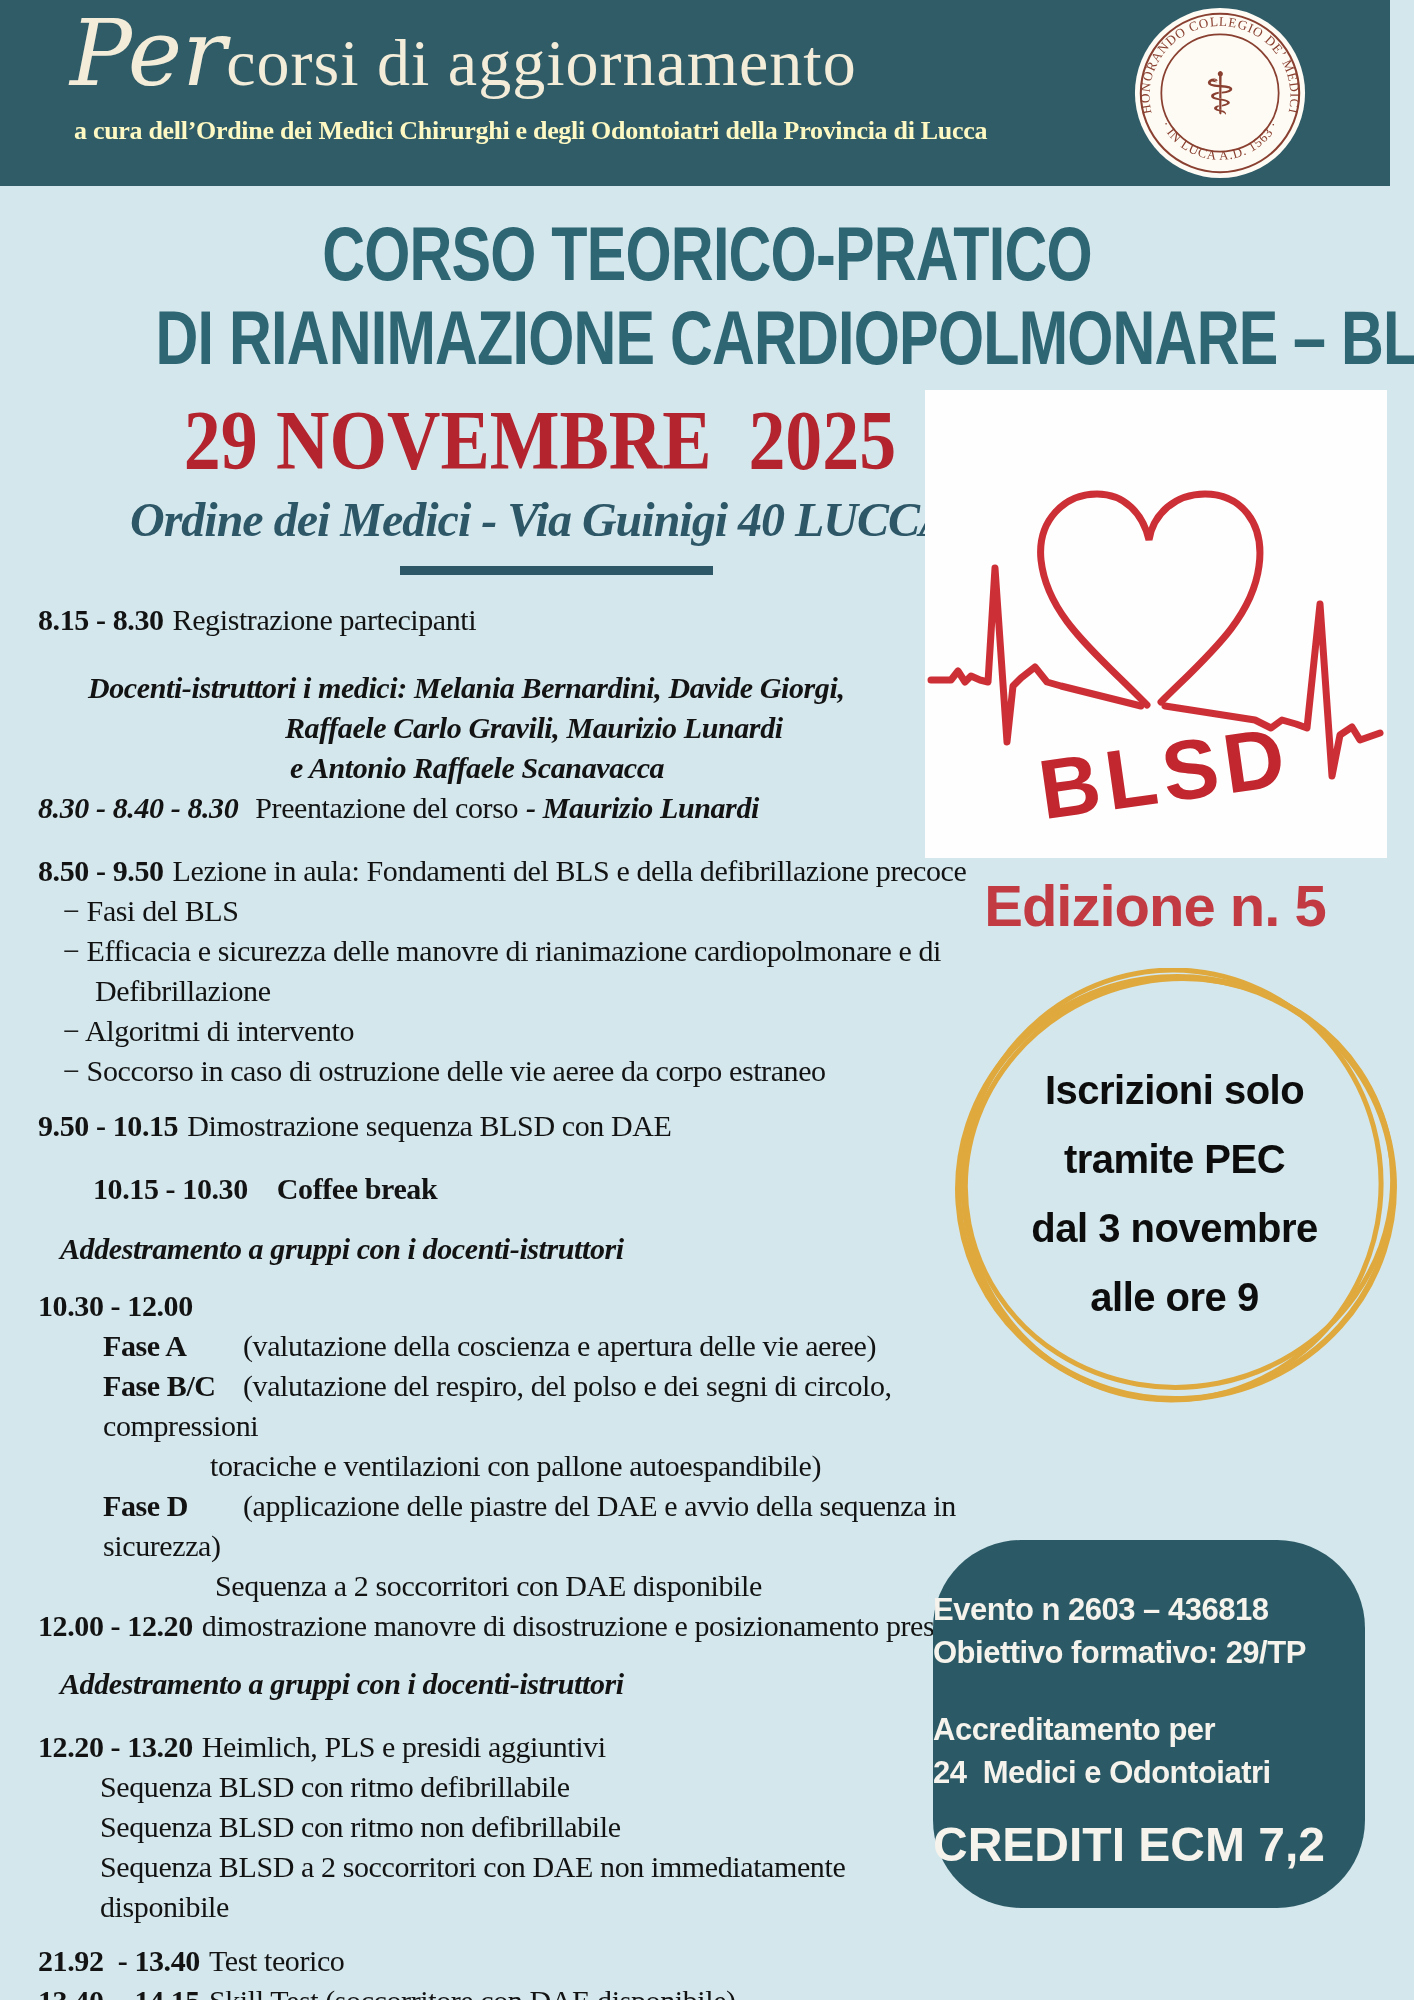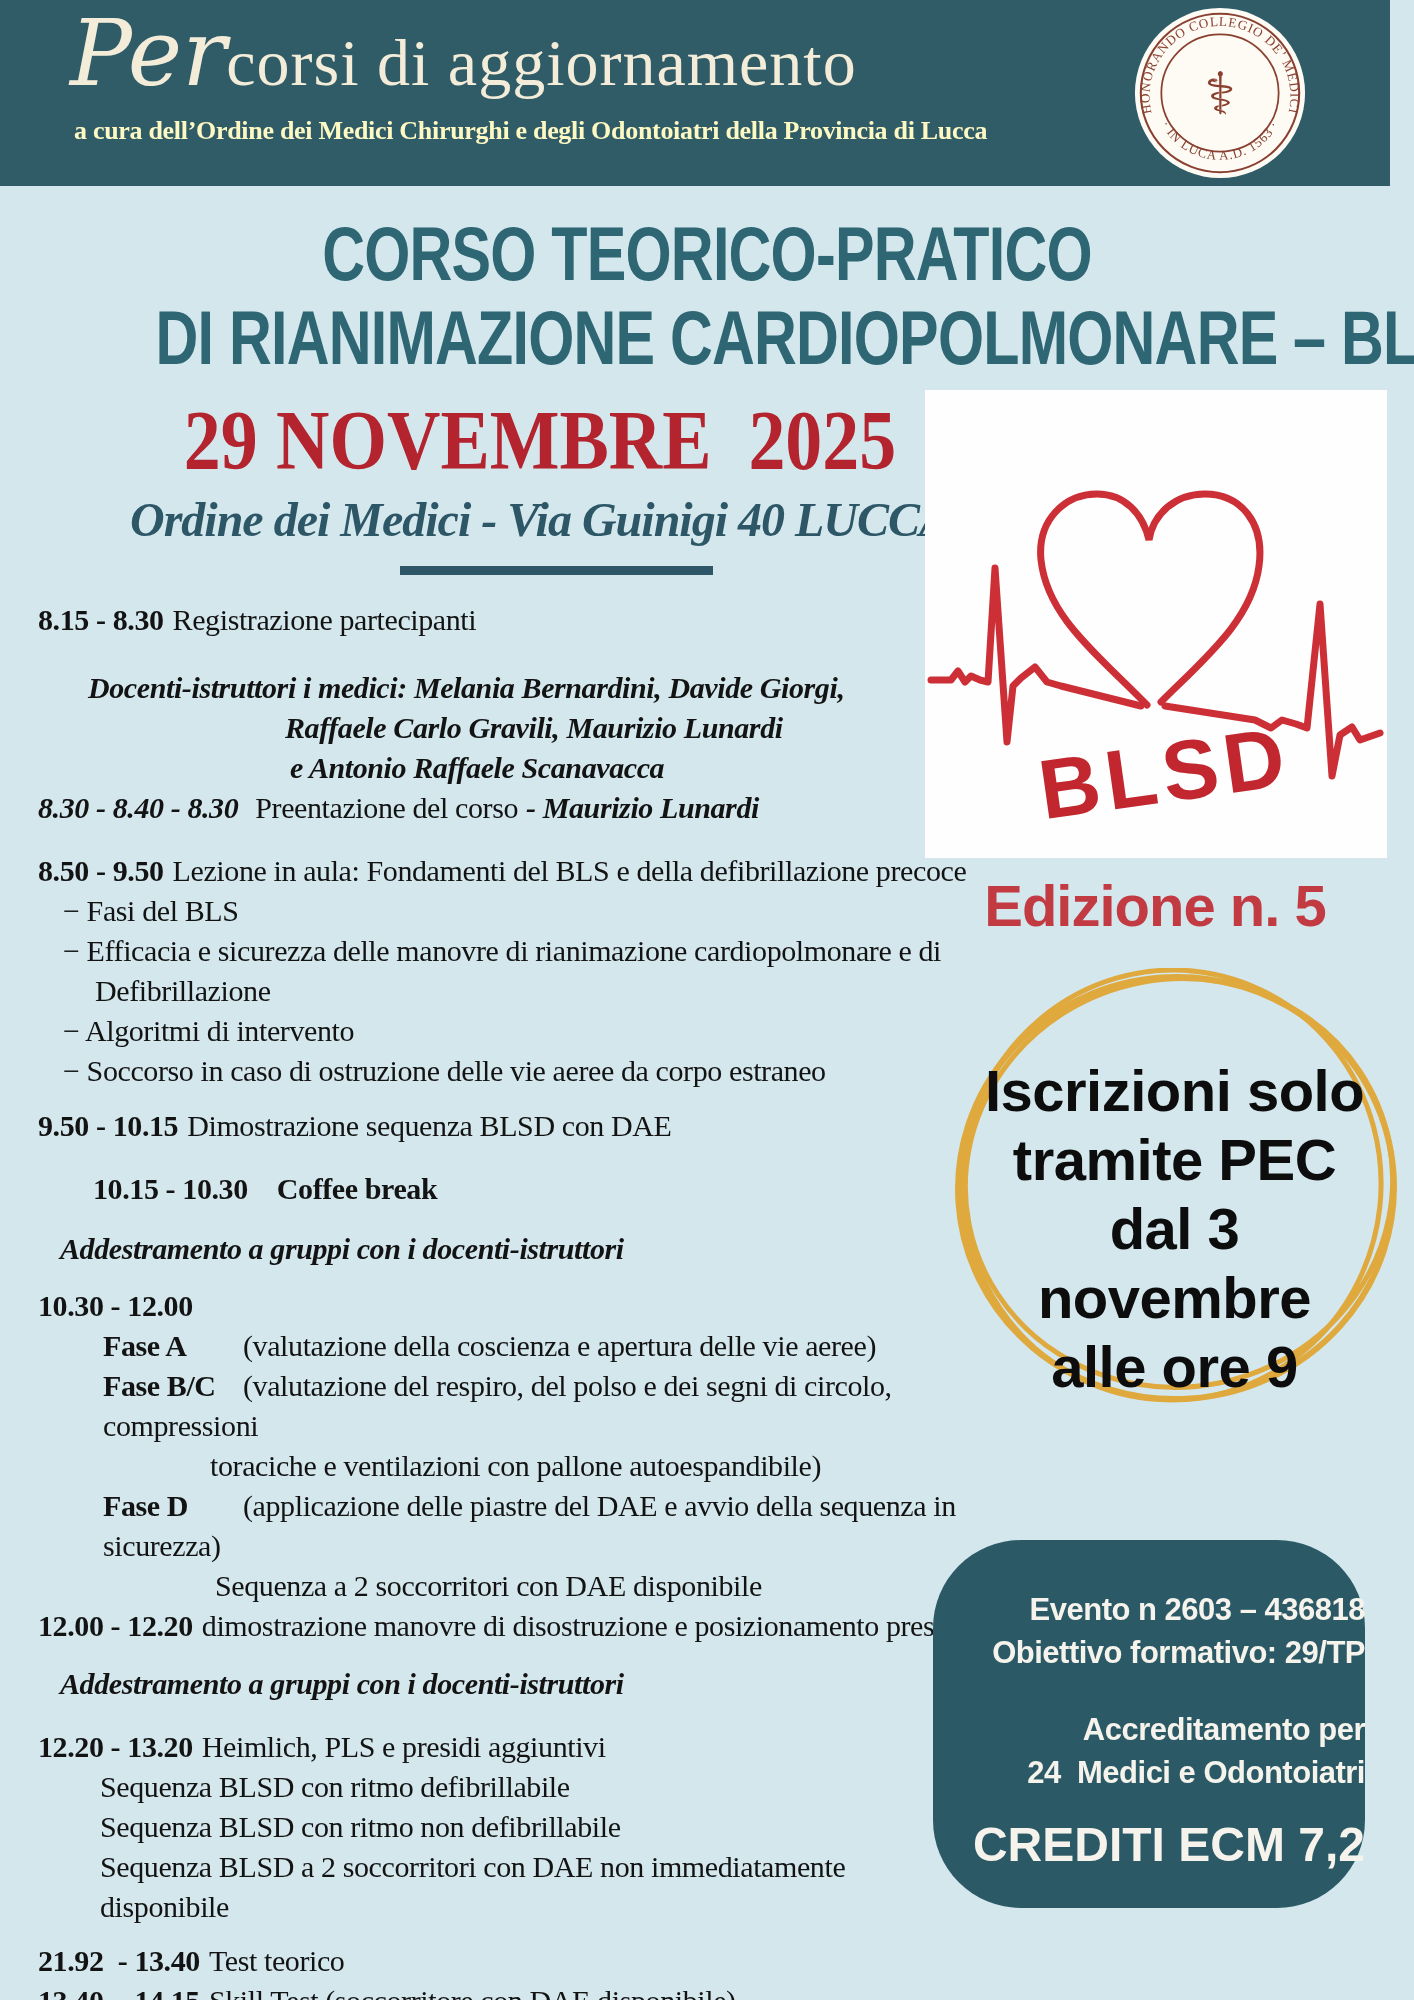--- a/index.html
+++ b/index.html
@@ -38,25 +38,25 @@
   .p65{padding-left:65px;}.p172{padding-left:172px;}.p177{padding-left:177px;}
   .p247{padding-left:247px;}.p252{padding-left:252px;}
   .m14{margin-top:14px;}.m15{margin-top:15px;}.m17{margin-top:17px;}.m18{margin-top:18px;}
   .m20{margin-top:20px;}.m23{margin-top:23px;}.m28{margin-top:28px;}
   
   .white-box{position:absolute;left:925px;top:390px;width:462px;height:468px;background:#fefefe;}
   .edizione{position:absolute;left:930px;top:872px;width:450px;text-align:center;color:#c23a42;
             font-family:"Liberation Sans",sans-serif;font-weight:bold;font-size:58px;letter-spacing:-1px;}
   .ring-svg{position:absolute;left:950px;top:968px;width:452px;height:442px;}
   .enroll{position:absolute;left:972px;top:1056px;width:405px;text-align:center;color:#0d0d0d;
-          font-family:"Liberation Sans",sans-serif;font-weight:bold;font-size:58px;line-height:69px;
+          font-family:"Liberation Sans",sans-serif;font-weight:bold;font-size:40px;line-height:69px;
           letter-spacing:-0.5px;}
   .teal-box{position:absolute;left:933px;top:1540px;width:432px;height:368px;background:#2b5a66;
             border-radius:88px;color:#f5f3ec;font-family:"Liberation Sans",sans-serif;font-weight:bold;
-            text-align:right;}
+            text-align:left;}
   .teal-box .row{font-size:31px;line-height:43px;letter-spacing:-0.5px;white-space:pre-wrap;}
   .teal-box .sp34{height:34px;}.teal-box .sp28{height:28px;}
   .teal-box .pad{padding-top:48px;}
   .teal-box .big{font-size:48px;line-height:46px;letter-spacing:0;}
 </style>
 </head>
 <body>
 
 <div class="page">
 

